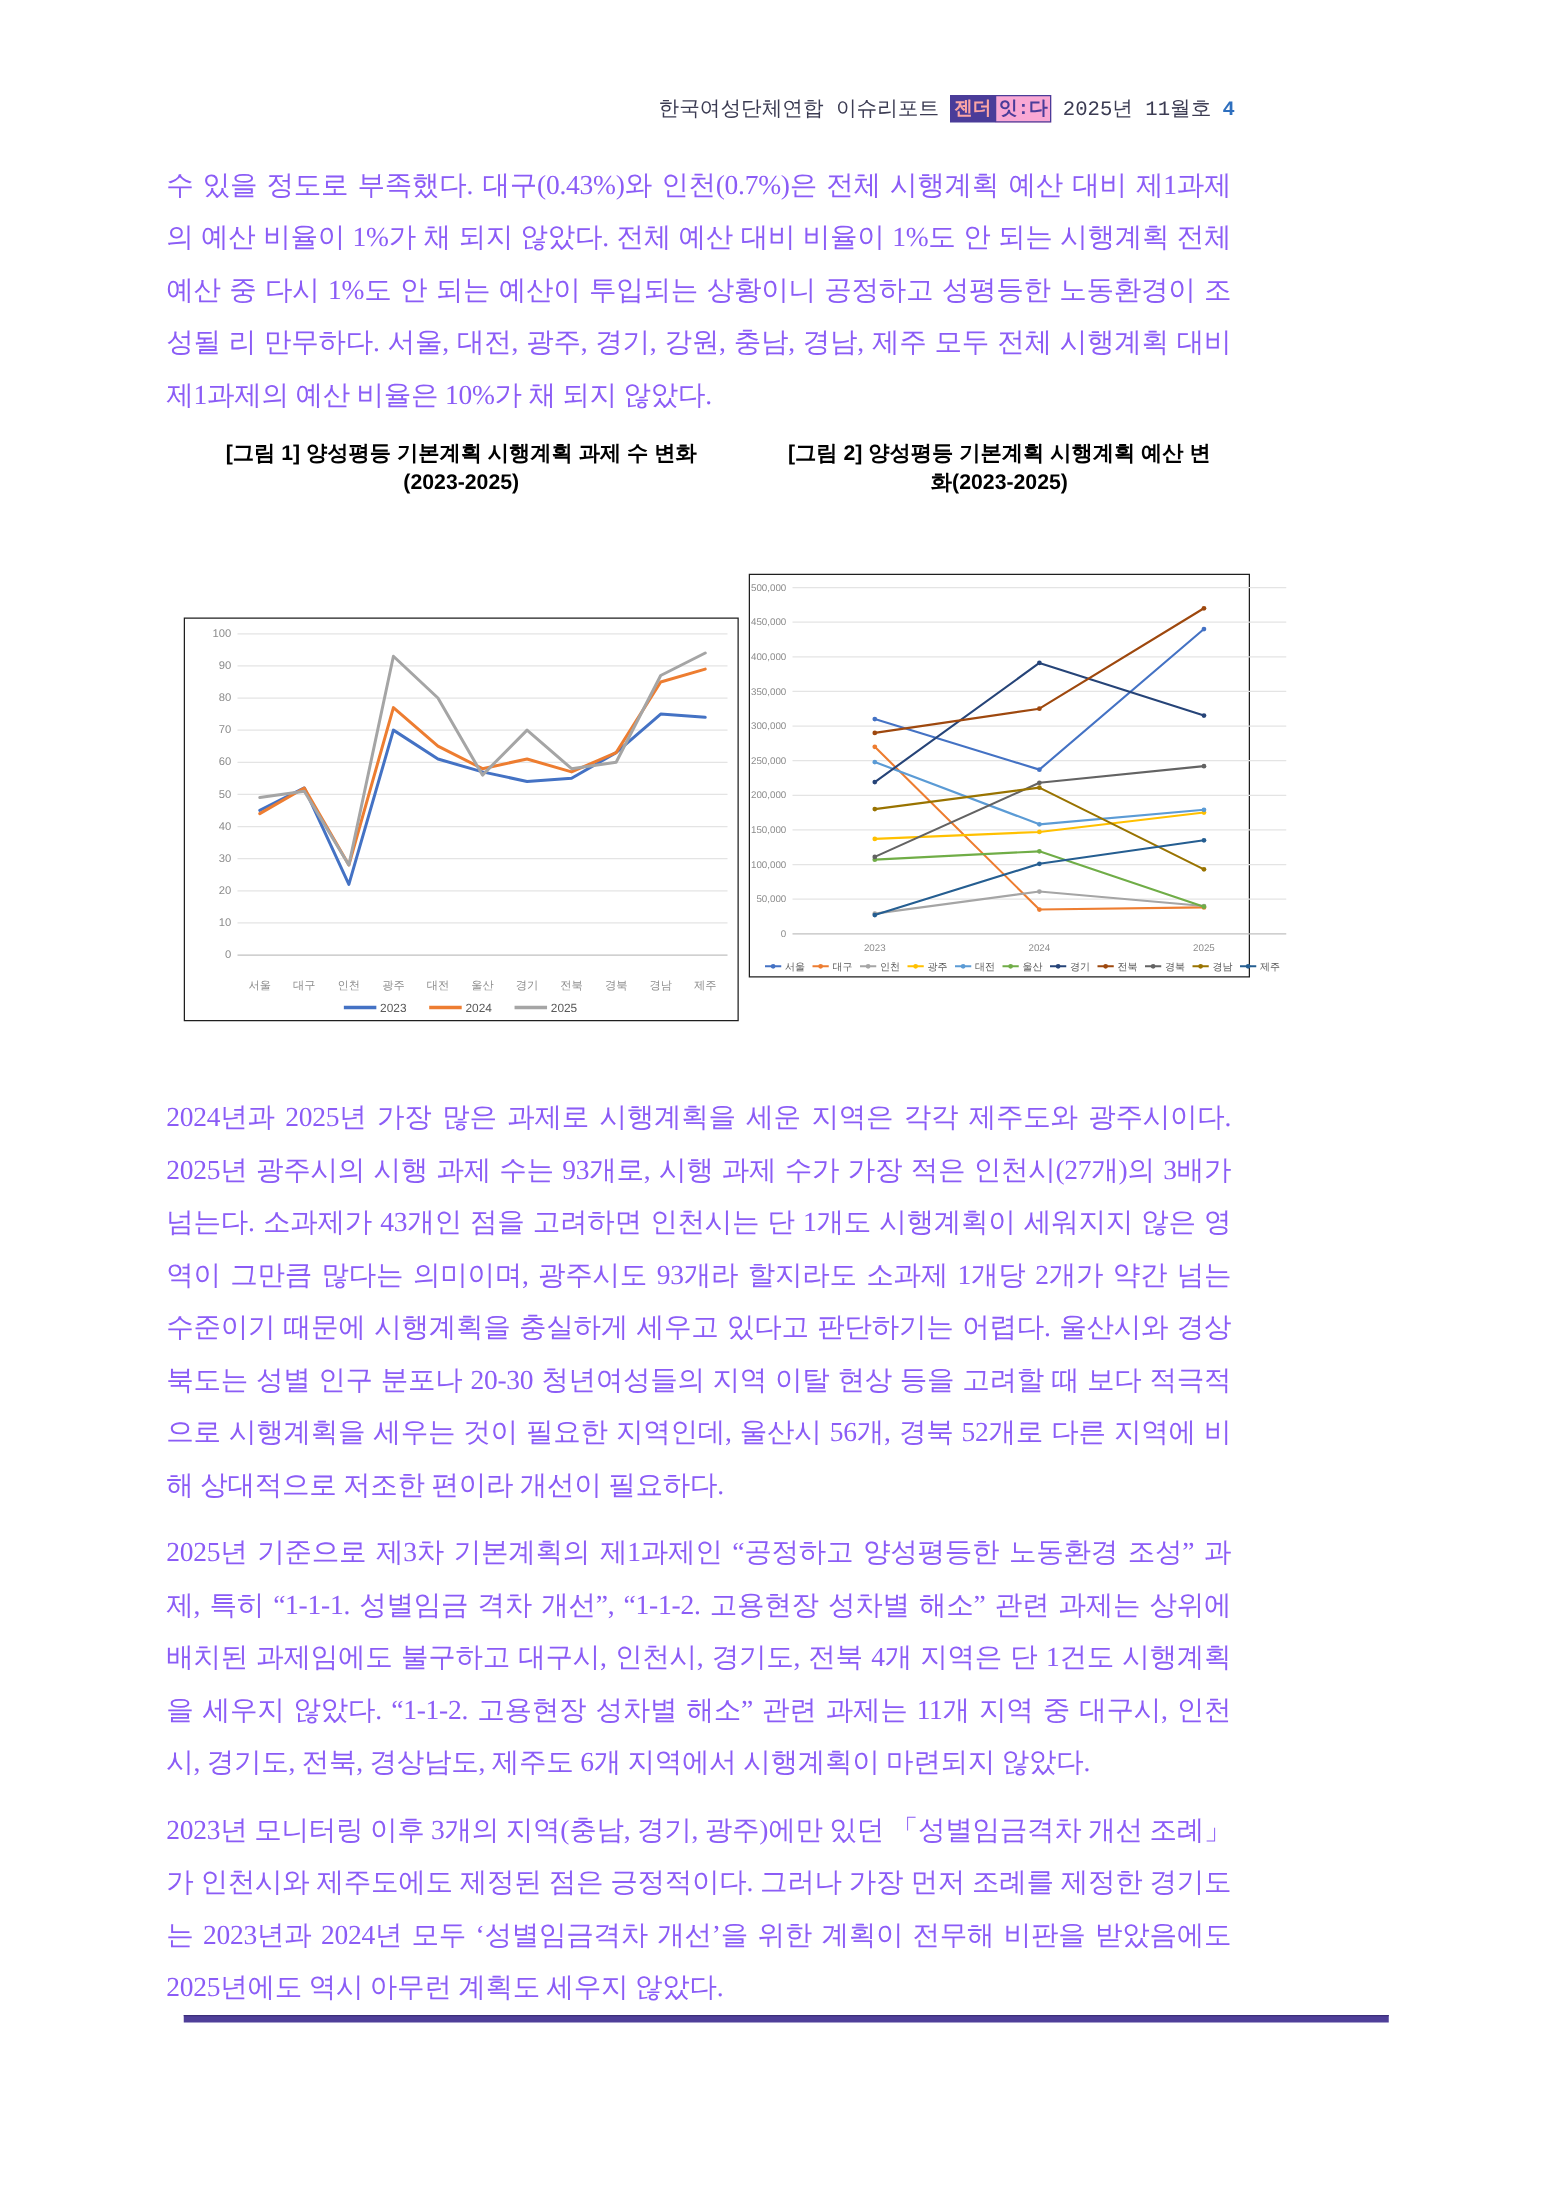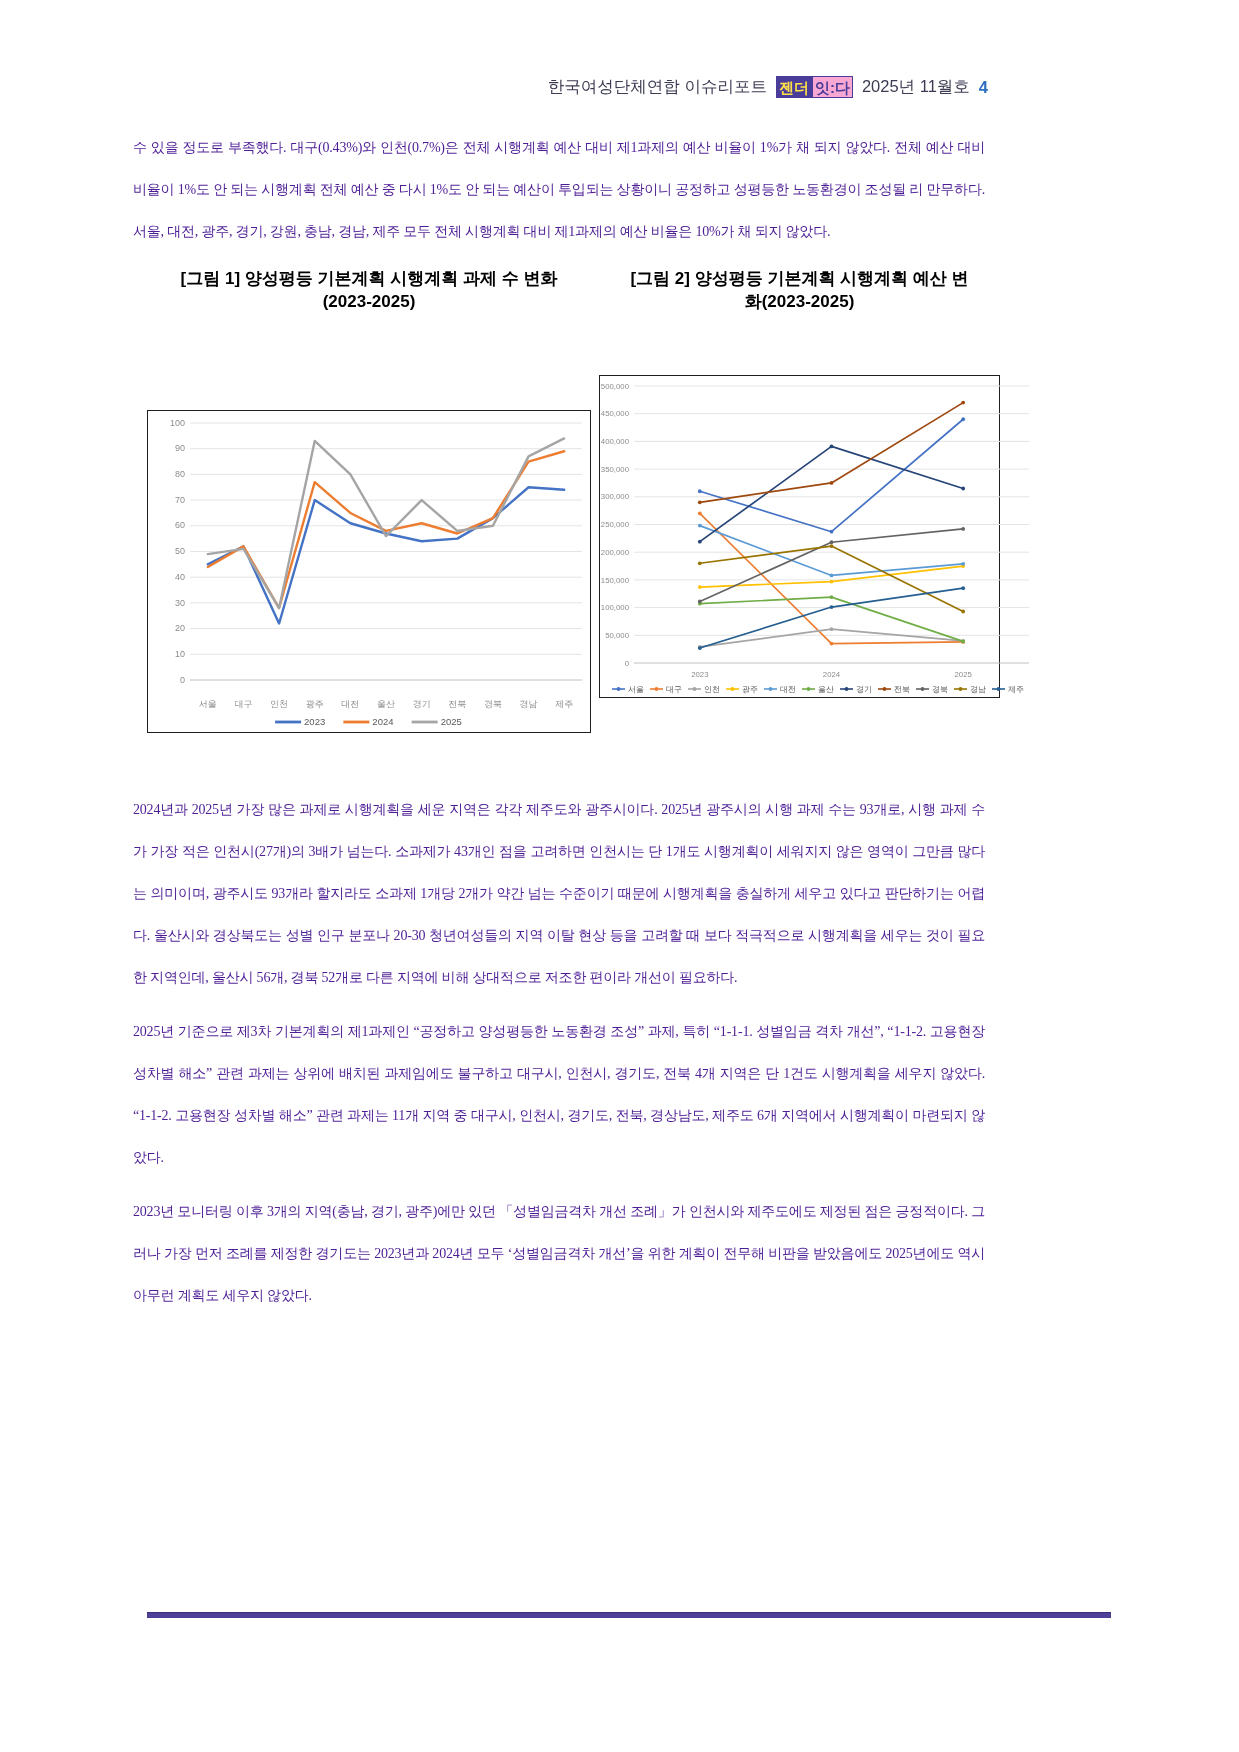--- a/index.html
+++ b/index.html
@@ -7,34 +7,34 @@
     position:relative;
     width:1239px;height:1752px;
     background:#ffffff;
     overflow:hidden;
     font-family:"Liberation Serif","DejaVu Serif",serif;
   }
   
   .header{
     position:absolute;top:76px;left:133px;width:855px;
     text-align:right;
-    font-family:Liberation Sans, sans-serif;
+    font-family:Liberation Mono, monospace;
     font-size:16.5px;color:#3b3b52;
     display:flex;justify-content:flex-end;align-items:center;gap:9px;
     white-space:nowrap;
   }
   .logo{display:inline-flex;align-items:stretch;font-weight:bold;font-size:15px;line-height:1;}
-  .logo-left{background:#4a3c99;color:#fde047;padding:4px 3px 3px 3px;}
+  .logo-left{background:#4a3c99;color:#fca5a5;padding:4px 3px 3px 3px;}
   .logo-right{background:#f9a8d4;color:#4a3c99;border:1.5px solid #4a3c99;padding:2.5px 2px 1.5px 2px;}
   .page-num{color:#2e6fbe;font-weight:bold;}
   
   .content{position:absolute;top:127px;left:133px;width:852px;}
   .content p{
     margin:12px 0 0 0;
-    font-size:14px;line-height:42px;color:#4c1d95;
+    font-size:22px;line-height:42px;color:#8b5cf6;
     text-align:justify;letter-spacing:-0.2px;
   }
   .content p:first-child{margin-top:0;}
   
   .figures{display:flex;gap:8px;margin:14px 0 0 14px;width:891px;}
   .fig-col{display:flex;flex-direction:column;}
   .fig-col1{width:444px;gap:35px;}
   .fig-col2{width:401px;}
   .fig-caption{
     font-family:"Liberation Sans","DejaVu Sans",sans-serif;

